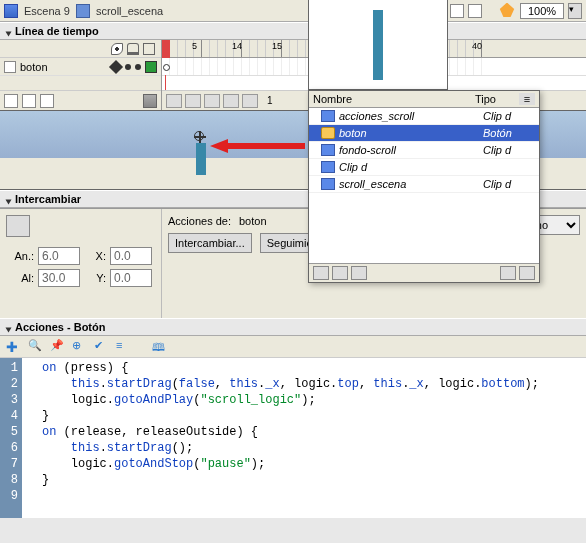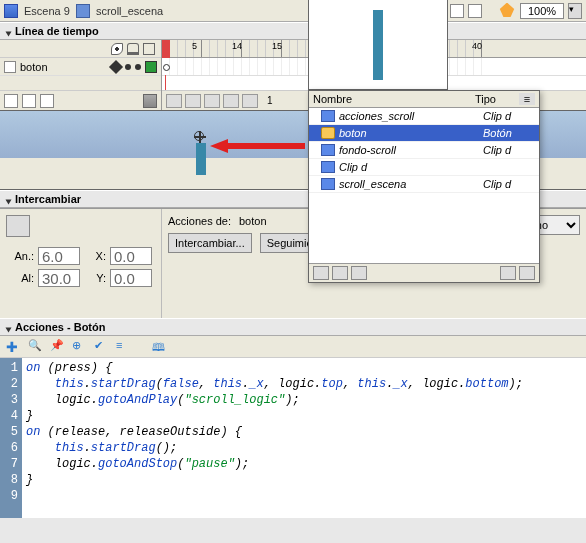--- a/index.html
+++ b/index.html
@@ -80,34 +80,34 @@
 .lib-preview .pbar { width: 10px; height: 70px; background: #3888a8; }
 
 
 .props { display: flex; background: #ebe9dc; height: 110px; border-top: 1px solid #999; }
 .props-left { width: 162px; padding: 6px; border-right: 1px solid #bbb; display: flex; flex-direction: column; gap: 4px; }
 .props-left select { width: 100%; height: 20px; font-size: 11px; border: 1px solid #888; }
 .props-left input { width: 100%; height: 18px; font-size: 11px; border: 1px solid #888; padding: 0 3px; color: #666; }
 .props-left .btn-ico { width: 24px; height: 22px; border: 1px solid #888; background: #ddd; }
 .dims { display: grid; grid-template-columns: 28px 44px 20px 44px; gap: 4px; align-items: center; margin-top: 6px; }
 .dims label { text-align: right; }
-.dims input { width: 42px; height: 18px; font-size: 15px; border: 1px solid #888; background: #fff; text-align: left; padding: 0 3px; }
+.dims input { width: 42px; height: 18px; font-size: 12px; border: 1px solid #888; background: #fff; text-align: left; padding: 0 3px; }
 .props-mid { padding: 6px; display: flex; flex-direction: column; gap: 6px; }
 .props-mid .row { display: flex; align-items: center; gap: 8px; }
 .props-mid button { height: 20px; font-size: 11px; border: 1px solid #888; background: #ddd; padding: 0 6px; }
 .props-right { margin-left: auto; padding: 6px; }
 .props-right select { width: 70px; height: 20px; font-size: 11px; border: 1px solid #888; }
 
 
 .actions-toolbar { height: 22px; background: #ebe9dc; border-bottom: 1px solid #ccc; display: flex; align-items: center; gap: 6px; padding: 0 6px; }
 .actions-toolbar .at { width: 16px; height: 16px; display: inline-block; }
 .code { display: flex; font-family: "Courier New", monospace; font-size: 12px; background: #fff; height: 160px; overflow: auto; }
 .gutter { background: #7090b0; color: #fff; width: 22px; text-align: right; padding: 2px 4px 2px 0; }
 .gutter div { height: 16px; line-height: 16px; }
-.lines { padding: 2px 4px; font-style: italic; }
+.lines { padding: 2px 20px; }
 .lines div { height: 16px; line-height: 16px; white-space: pre; }
 .kw { color: #1040c0; }
 .str { color: #008828; }
 .obj { color: #1040c0; }
 .pln { color: #000; }
 </style>
 </head>
 <body>
 
 <div class="topbar">

